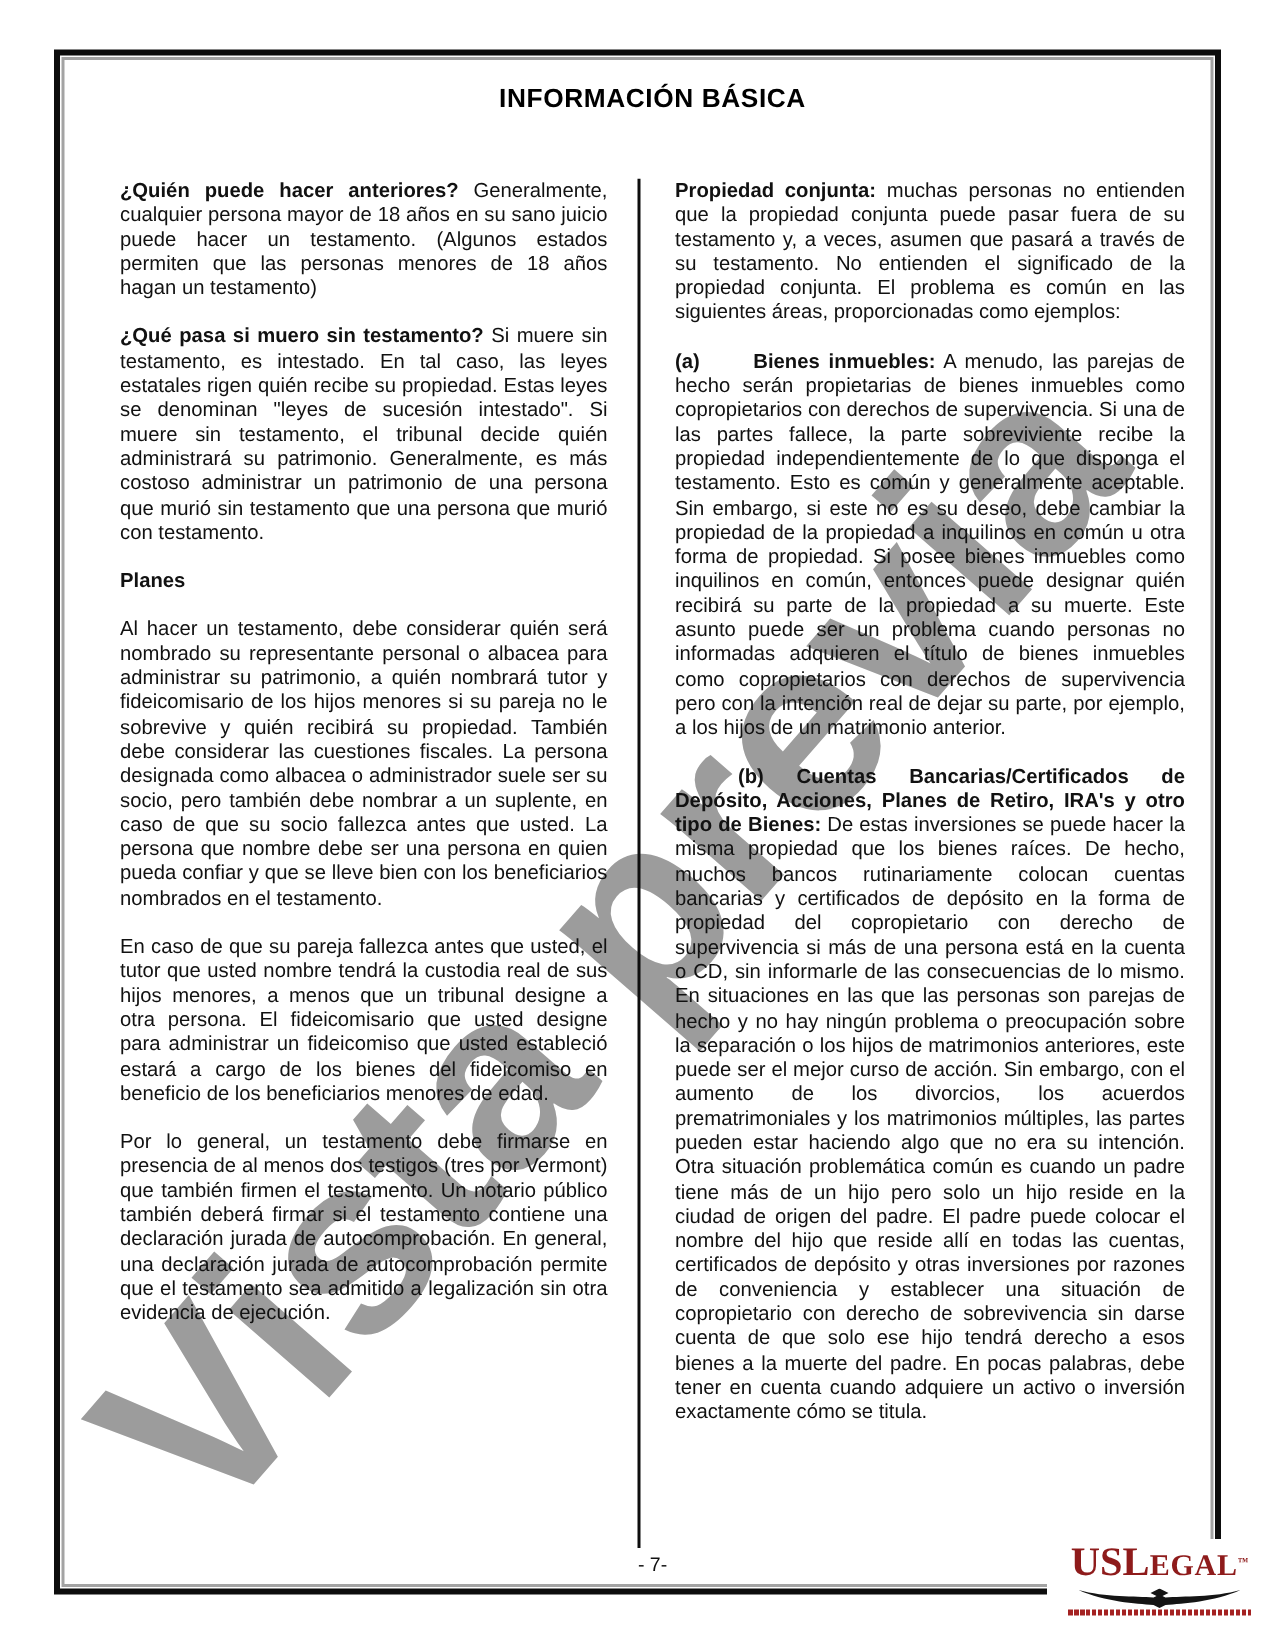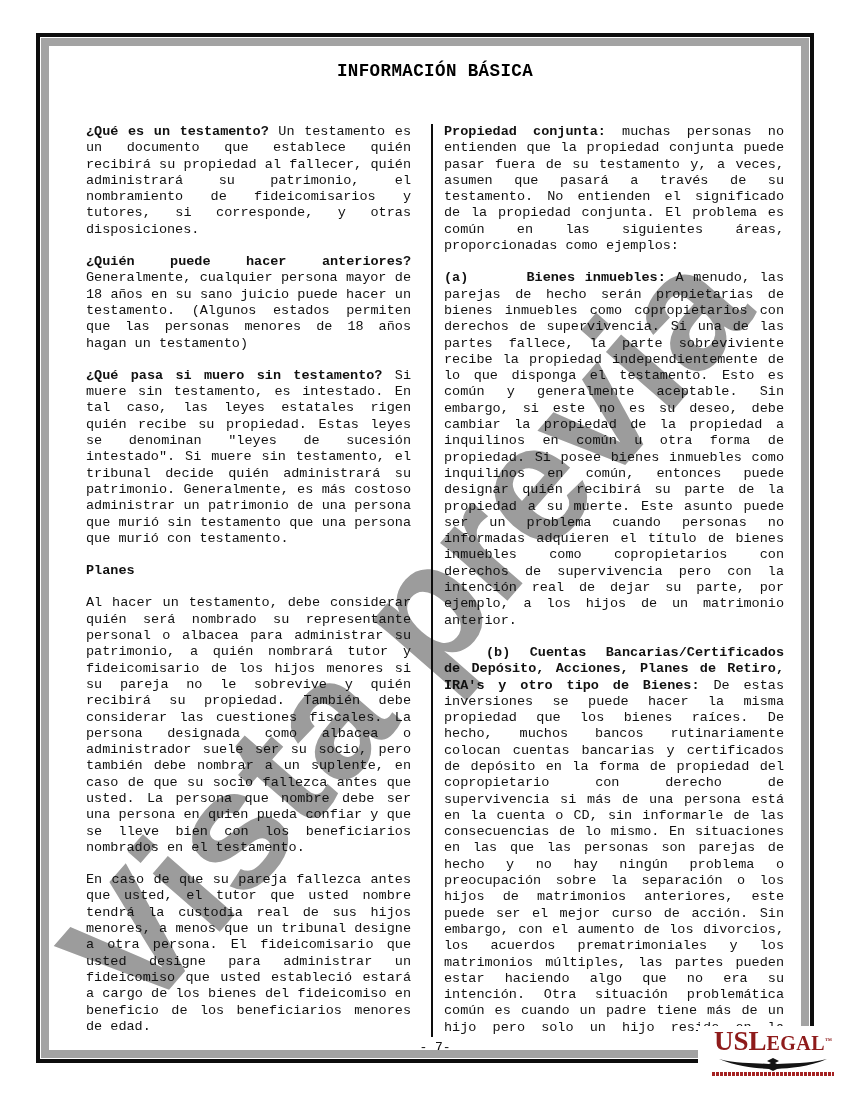--- a/index.html
+++ b/index.html
@@ -32,24 +32,23 @@
     left:36px;top:33px;
     width:778px;height:1030px;
     box-sizing:border-box;
     border:4px solid #0d0d0d;
     z-index:1;
   }
   .frame-inner{
     box-sizing:border-box;
     margin:1px;
     height:calc(100% - 2px);
-    border:8px solid #a3a3a3;
+    border:2px solid #a3a3a3;
     padding:0 17px 0 37px;
     overflow:hidden;
-    font-family:Liberation Mono, monospace;
   }
   .title{
     margin:15px 0 0 0;
     text-align:center;
     font-size:17.5px;
     font-weight:bold;
     letter-spacing:0.4px;
     color:#000;
   }
   .cols{
@@ -58,21 +57,21 @@
     height:913px;
     overflow:hidden;
   }
   .col{
     font-size:13.5px;
     line-height:16.3px;
     text-align:justify;
   }
   .col-left{width:325px;flex:0 0 325px;margin-right:20px;}
   .divider{width:2px;flex:0 0 2px;background:#0d0d0d;}
-  .col-right{flex:1;margin-left:11px;}
+  .col-right{flex:1;margin-left:23px;}
   .para{margin:0 0 16px 0;}
   .para b{font-weight:bold;}
   .subhead{margin:0 0 16px 0;font-weight:bold;}
   .indent{text-indent:42px;}
   .pagenum{
     text-align:center;
     font-size:13px;
     margin-top:3px;
     color:#111;
   }
@@ -111,21 +110,20 @@
   <div class="watermark">Vista previa</div>
 
   <div class="frame">
     <div class="frame-inner">
 
       <h1 class="title">INFORMACIÓN BÁSICA</h1>
 
       <div class="cols">
 
         <div class="col col-left">
-          <p class="para"><b>¿Qué es un testamento?</b> <span>Un testamento es un documento que establece quién recibirá su propiedad al fallecer, quién administrará su patrimonio, el nombramiento de fideicomisarios y tutores, si corresponde, y otras disposiciones.</span></p>
           <p class="para"><b>¿Quién puede hacer anteriores?</b> <span>Generalmente, cualquier persona mayor de 18 años en su sano juicio puede hacer un testamento. (Algunos estados permiten que las personas menores de 18 años hagan un testamento)</span></p>
           <p class="para"><b>¿Qué pasa si muero sin testamento?</b> <span>Si muere sin testamento, es intestado. En tal caso, las leyes estatales rigen quién recibe su propiedad. Estas leyes se denominan "leyes de sucesión intestado". Si muere sin testamento, el tribunal decide quién administrará su patrimonio. Generalmente, es más costoso administrar un patrimonio de una persona que murió sin testamento que una persona que murió con testamento.</span></p>
           <p class="subhead">Planes</p>
           <p class="para">Al hacer un testamento, debe considerar quién será nombrado su representante personal o albacea para administrar su patrimonio, a quién nombrará tutor y fideicomisario de los hijos menores si su pareja no le sobrevive y quién recibirá su propiedad. También debe considerar las cuestiones fiscales. La persona designada como albacea o administrador suele ser su socio, pero también debe nombrar a un suplente, en caso de que su socio fallezca antes que usted. La persona que nombre debe ser una persona en quien pueda confiar y que se lleve bien con los beneficiarios nombrados en el testamento.</p>
           <p class="para">En caso de que su pareja fallezca antes que usted, el tutor que usted nombre tendrá la custodia real de sus hijos menores, a menos que un tribunal designe a otra persona. El fideicomisario que usted designe para administrar un fideicomiso que usted estableció estará a cargo de los bienes del fideicomiso en beneficio de los beneficiarios menores de edad.</p>
           <p class="para">Por lo general, un testamento debe firmarse en presencia de al menos dos testigos (tres por Vermont) que también firmen el testamento. Un notario público también deberá firmar si el testamento contiene una declaración jurada de autocomprobación. En general, una declaración jurada de autocomprobación permite que el testamento sea admitido a legalización sin otra evidencia de ejecución.</p>
         </div>
 
         <div class="divider"></div>
 

